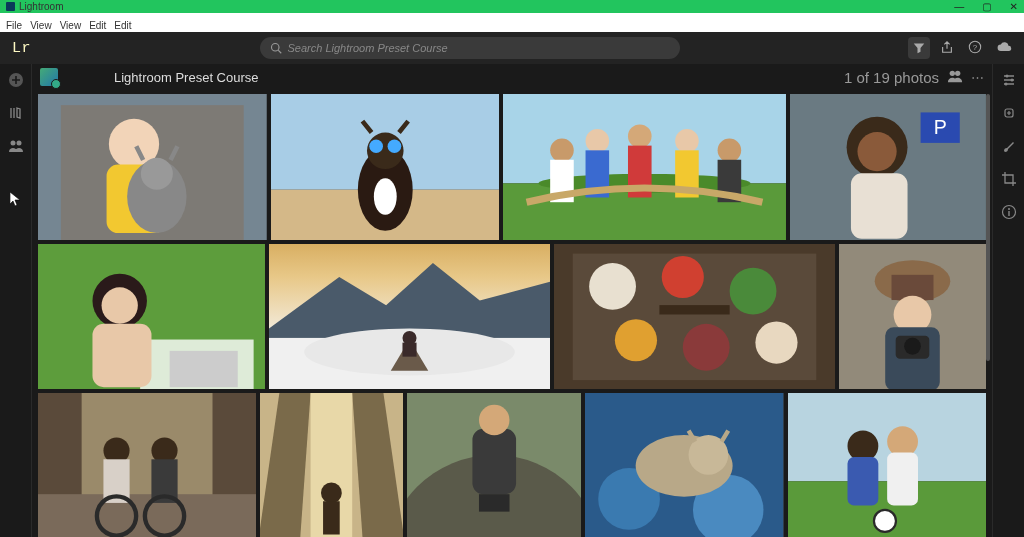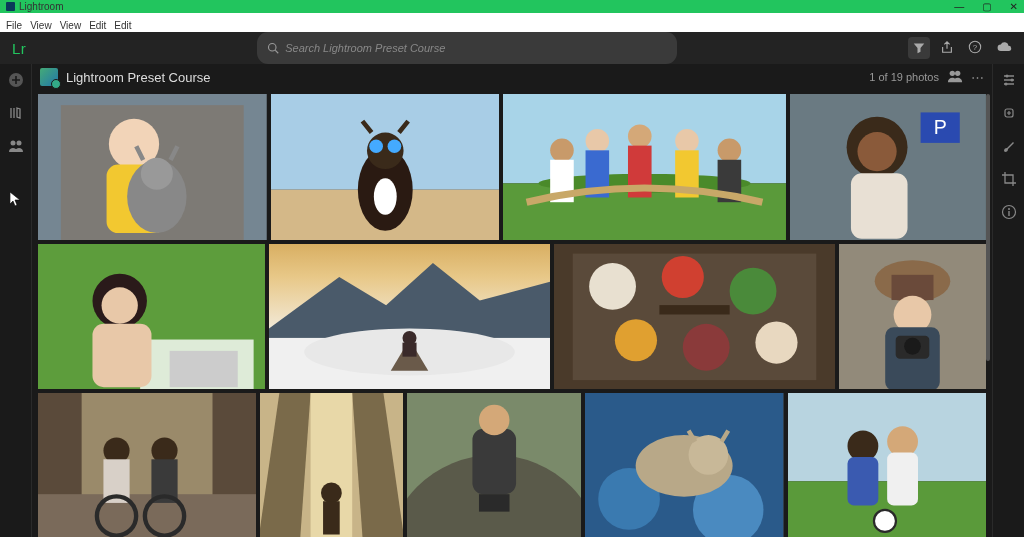--- a/index.html
+++ b/index.html
@@ -53,29 +53,29 @@
     color: #bbb;
   }
   .top-bar {
     height: 32px;
     background: #232323;
     display: flex;
     align-items: center;
     padding: 0 12px;
     gap: 10px;
   }
-  .logo { color:#22c55e; font-size:15px; font-weight:300; letter-spacing:.5px; }
+  .logo { color:#fef9c3; font-size:15px; font-weight:300; letter-spacing:.5px;font-family:Liberation Mono, monospace; }
   .search-wrap {
     flex:1;
     display:flex;
     justify-content:center;
   }
   .search {
     width: 420px;
-    height: 32px;
+    height: 22px;
     background: #3a3a3a;
     border-radius: 11px;
     display: flex;
     align-items: center;
     padding: 0 10px;
     gap: 6px;
     color: #888;
     font-size: 11px;
     font-style: italic;
   }
@@ -132,23 +132,23 @@
   .album-thumb {
     width:18px;height:18px;border-radius:2px;
     background: linear-gradient(135deg,#4a7,#27a);
     position:relative;
   }
   .album-thumb::after{
     content:""; position:absolute; right:-3px; bottom:-3px;
     width:8px;height:8px;border-radius:50%;
     background:#3a8; border:1px solid #1a1a1a;
   }
-  .album-title { font-weight:400; }
+  .album-title { font-weight:400;margin-left:48px; }
   .album-spacer { flex:1; }
-  .photo-count { font-size:11px; color:#999; }
+  .photo-count { font-size:15px; color:#999; }
   .people-icon { color:#999; }
 
   .grid-wrap {
     flex:1;
     overflow:hidden;
     padding: 4px 6px;
     position:relative;
   }
   .scrollbar-track {
     position:absolute; right:2px; top:4px; bottom:4px; width:4px;

